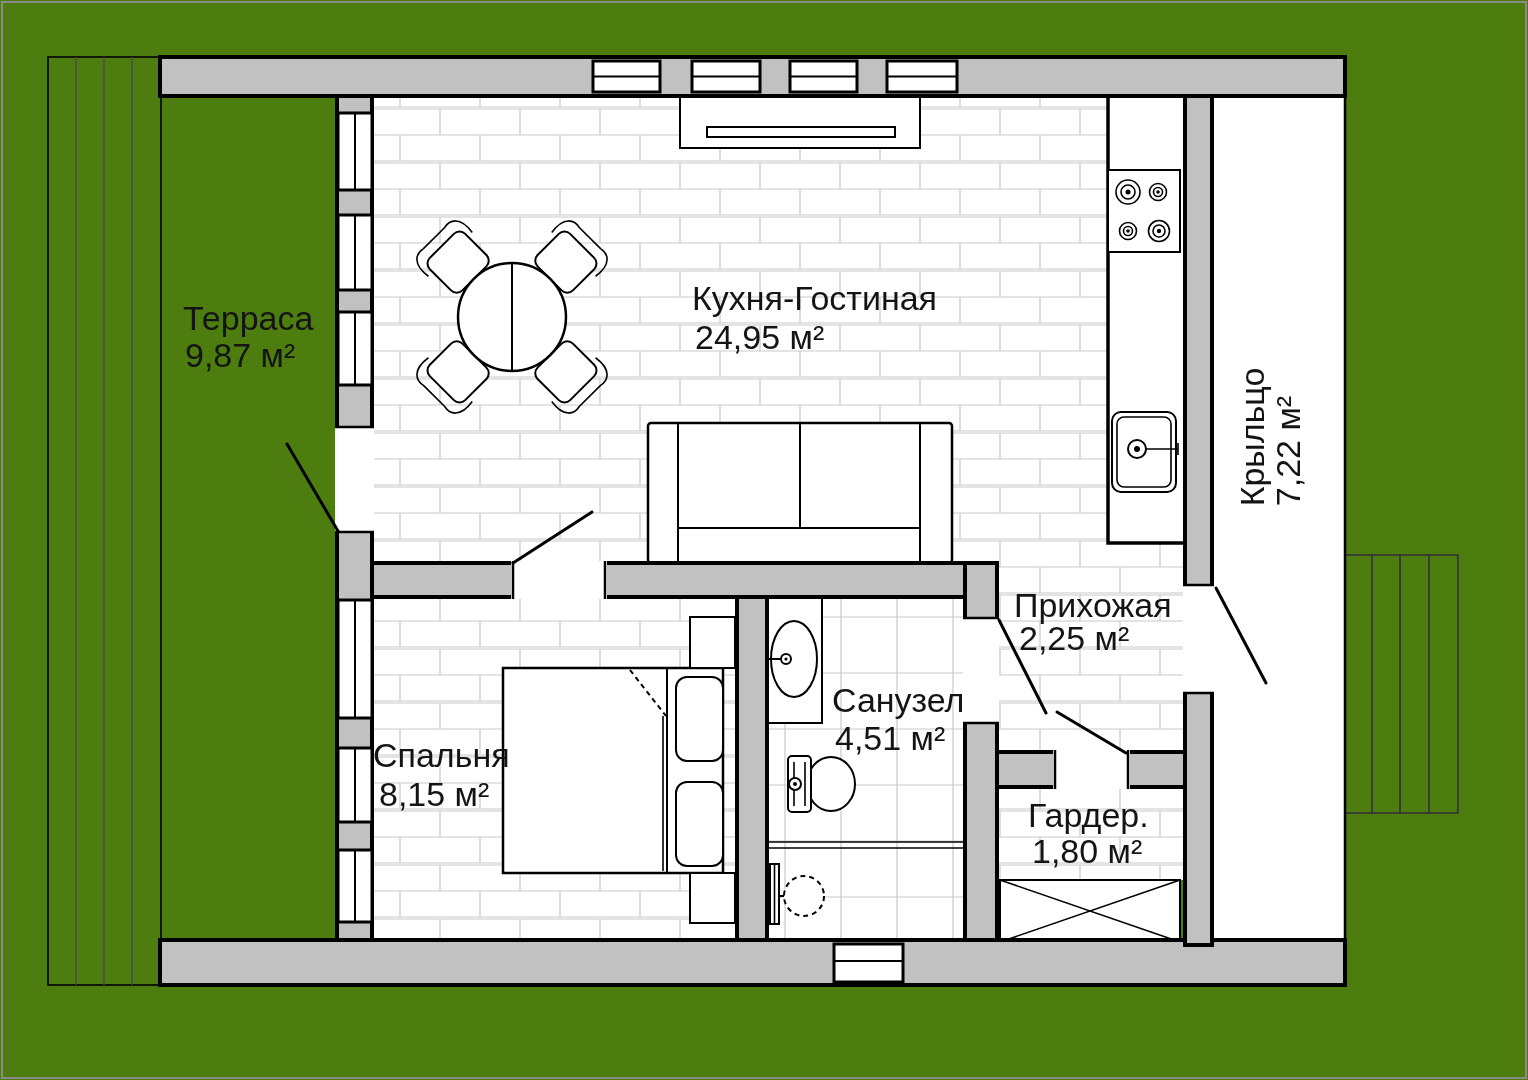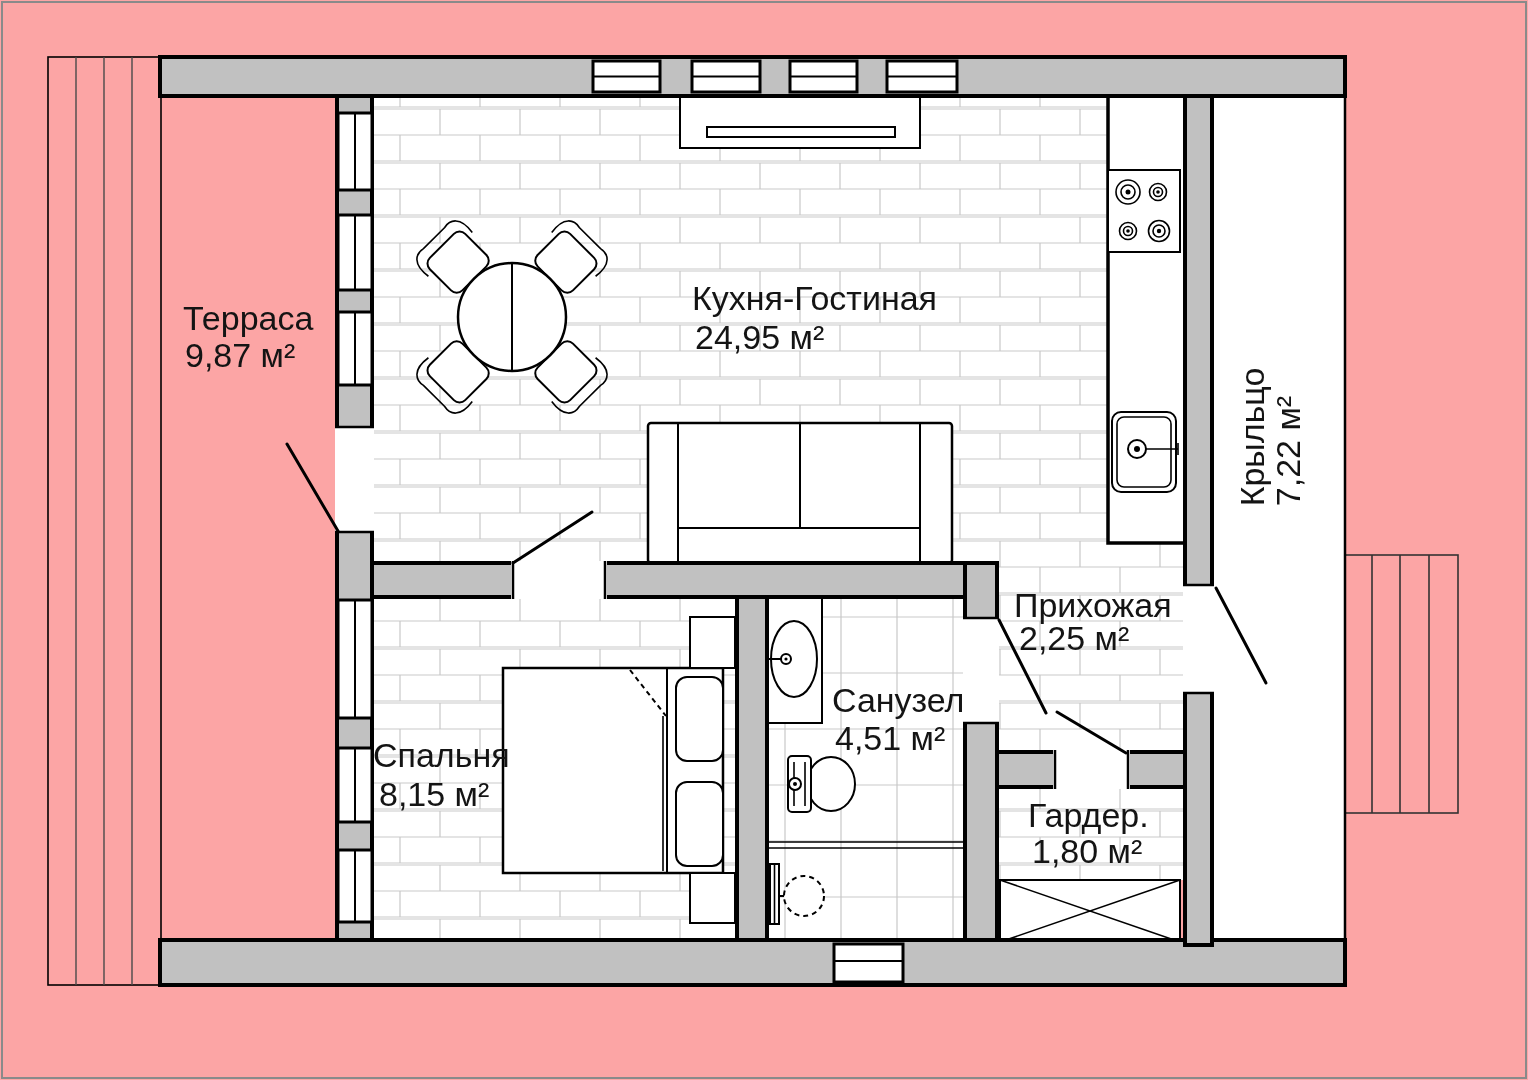--- a/index.html
+++ b/index.html
@@ -1,16 +1,16 @@
 <!DOCTYPE html>
 <html><head>
 <meta charset="utf-8">
 <style>
   html,body { margin:0; padding:0; background:#ffffff; }
-  .page { position:relative; width:1528px; height:1080px; background:#fca5a5; overflow:hidden; }
+  .page { position:relative; width:1528px; height:1080px; background:#4d7c0f; overflow:hidden; }
   svg { display:block; }
   .wall    { fill:#c1c1c1; stroke:#000; stroke-width:4; }
   .winbox  { fill:#ffffff; stroke:#000; stroke-width:3; }
   .winline { stroke:#000; stroke-width:2; fill:none; }
   .open    { fill:#ffffff; stroke:none; }
   .jamb    { stroke:#000; stroke-width:2.5; fill:none; }
   .leaf    { stroke:#000; stroke-width:3; fill:none; stroke-linecap:round; }
   .furn    { fill:#ffffff; stroke:#000; stroke-width:2.5; }
   .furn2   { fill:#ffffff; stroke:#000; stroke-width:2; }
   .thin    { fill:none; stroke:#000; stroke-width:1.6; }

